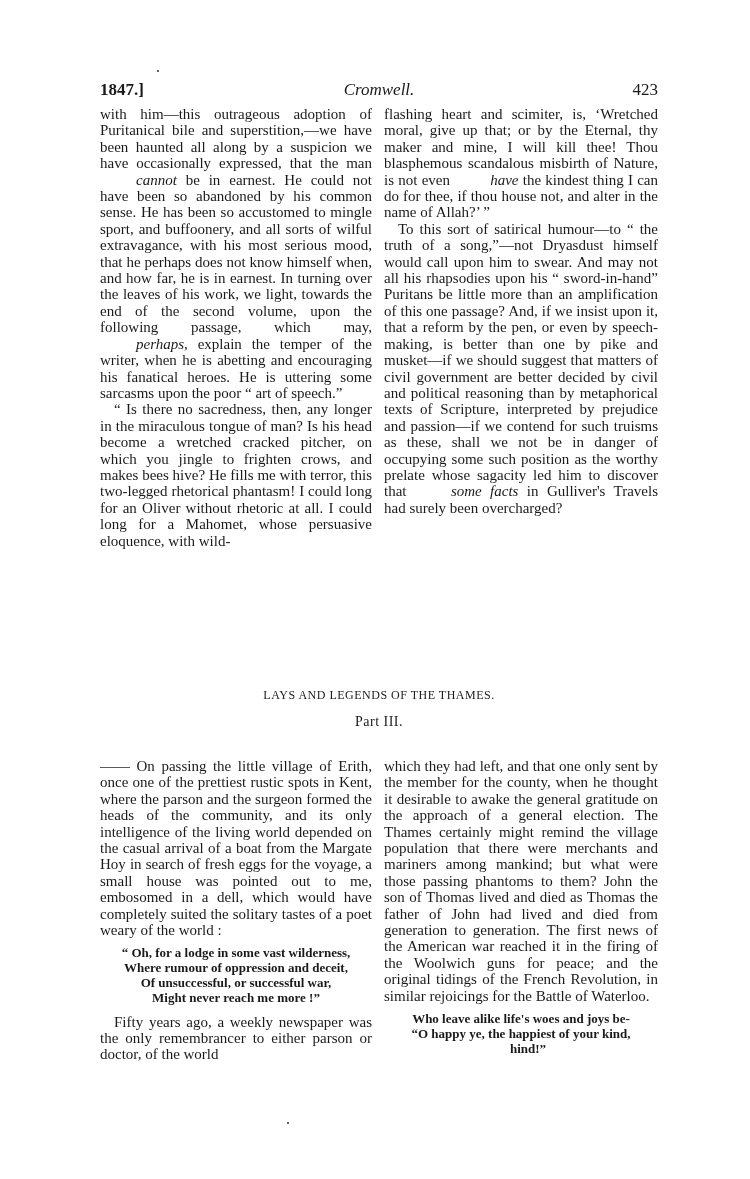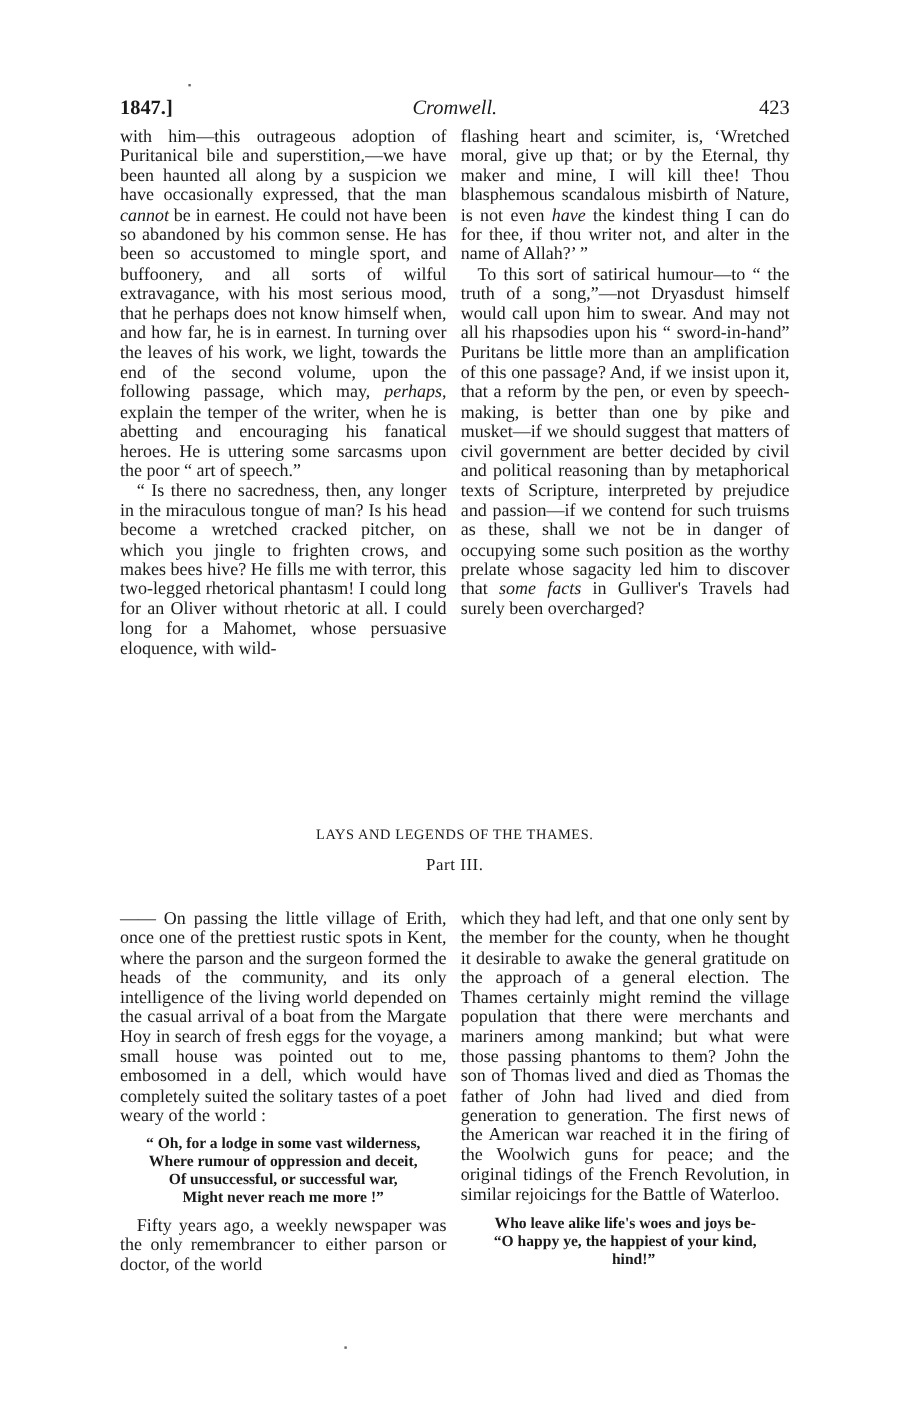--- a/index.html
+++ b/index.html
@@ -31,38 +31,38 @@
   .section-part {
     position: absolute; top: 714px; left: 100px; width: 558px; text-align: center;
     font-size: 14px; letter-spacing: 0.5px;
   }
   .verse {
     font-size: 13px; line-height: 14.8px; font-weight: bold; margin: 8px 0 8px 0;
     text-align: center;
   }
   .verse div { white-space: nowrap; }
   .verse .cont { padding-left: 14px; }
-  i, .it { font-style: italic; }
+  i, .it { font-style: italic; margin-left: 36px; }
   .speck { position: absolute; width: 2px; height: 2px; background: #666; }
 </style>
 </head>
 <body>
 
 <div class="running-head">
   <span class="year">1847.]</span>
   <span class="title">Cromwell.</span>
   <span class="pageno">423</span>
 </div>
 
 <div class="col col-a1" id="a1">
     <p><span>with him—this outrageous adoption of Puritanical bile and superstition,—we have been haunted all along by a suspicion we have occasionally expressed, that the man </span><span class="it">cannot</span><span> be in earnest.  He could not have been so abandoned by his common sense.  He has been so accustomed to mingle sport, and buffoonery, and all sorts of wilful extravagance, with his most serious mood, that he perhaps does not know himself when, and how far, he is in earnest.  In turning over the leaves of his work, we light, towards the end of the second volume, upon the following passage, which may, </span><span class="it">perhaps</span><span>, explain the temper of the writer, when he is abetting and encouraging his fanatical heroes.  He is uttering some sarcasms upon the poor “ art of speech.”</span></p>
     <p class="indent"><span>“ Is there no sacredness, then, any longer in the miraculous tongue of man?  Is his head become a wretched cracked pitcher, on which you jingle to frighten crows, and makes bees hive?  He fills me with terror, this two-legged rhetorical phantasm!  I could long for an Oliver without rhetoric at all.  I could long for a Mahomet, whose persuasive eloquence, with wild-</span></p>
   </div>
 <div class="col col-a2" id="a2">
-    <p><span>flashing heart and scimiter, is, ‘Wretched moral, give up that; or by the Eternal, thy maker and mine, I will kill thee!  Thou blasphemous scandalous misbirth of Nature, is not even </span><span class="it">have</span><span> the kindest thing I can do for thee, if thou writer not, and alter in the name of Allah?’ ”</span></p>
+    <p><span>flashing heart and scimiter, is, ‘Wretched moral, give up that; or by the Eternal, thy maker and mine, I will kill thee!  Thou blasphemous scandalous misbirth of Nature, is not even </span><span class="it">have</span><span> the kindest thing I can do for thee, if thou house not, and alter in the name of Allah?’ ”</span></p>
     <p class="indent"><span>To this sort of satirical humour—to “ the truth of a song,”—not Dryasdust himself would call upon him to swear.  And may not all his rhapsodies upon his “ sword-in-hand” Puritans be little more than an amplification of this one passage?  And, if we insist upon it, that a reform by the pen, or even by speech-making, is better than one by pike and musket—if we should suggest that matters of civil government are better decided by civil and political reasoning than by metaphorical texts of Scripture, interpreted by prejudice and passion—if we contend for such truisms as these, shall we not be in danger of occupying some such position as the worthy prelate whose sagacity led him to discover that </span><span class="it">some facts</span><span> in Gulliver's Travels had surely been overcharged?</span></p>
   </div>
 
 <div class="section-title">LAYS AND LEGENDS OF THE THAMES.</div>
 <div class="section-part">Part III.</div>
 
 <div class="col col-b1">
   <p>—— On passing the little village of Erith, once one of the prettiest rustic spots in Kent, where the parson and the surgeon formed the heads of the community, and its only intelligence of the living world depended on the casual arrival of a boat from the Margate Hoy in search of fresh eggs for the voyage, a small house was pointed out to me, embosomed in a dell, which would have completely suited the solitary tastes of a poet weary of the world :</p>
   <div class="verse">
     <div>“ Oh, for a lodge in some vast wilderness,</div>

